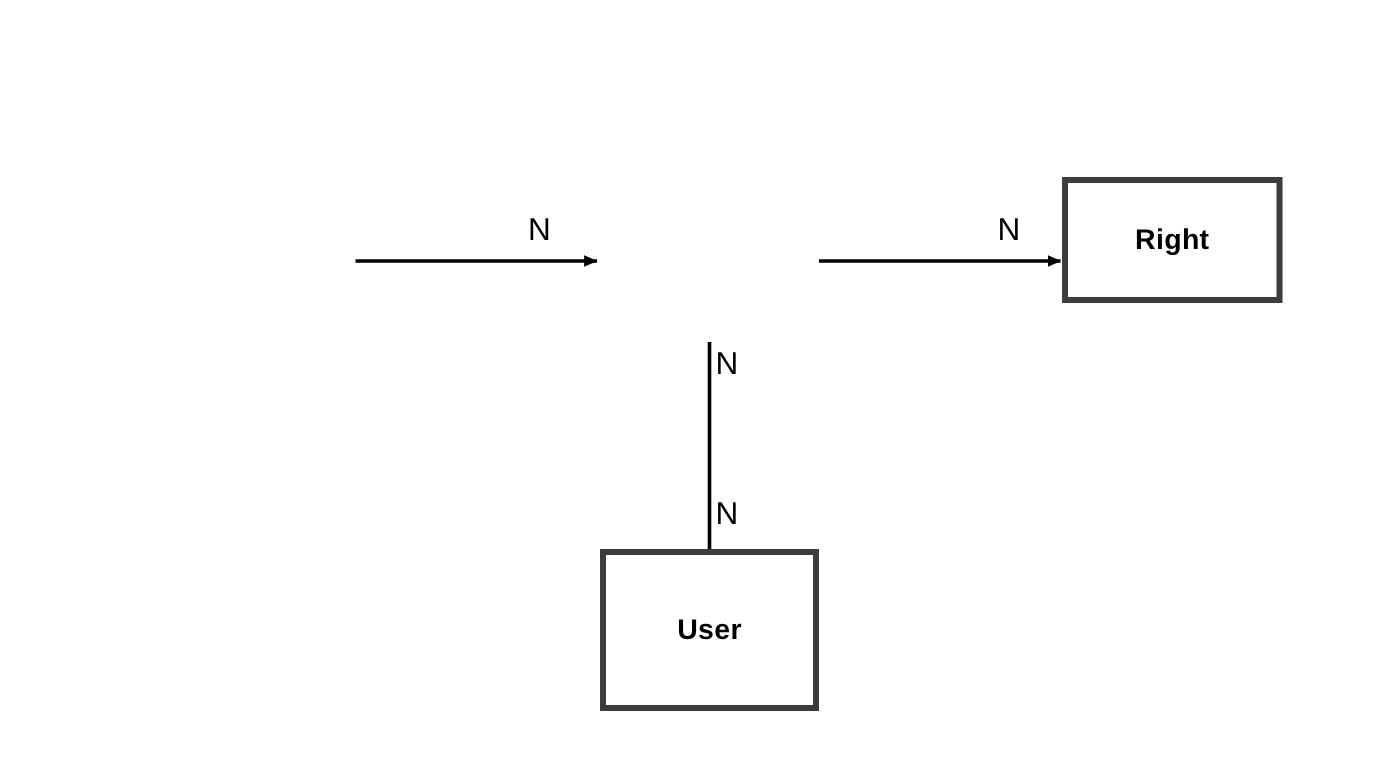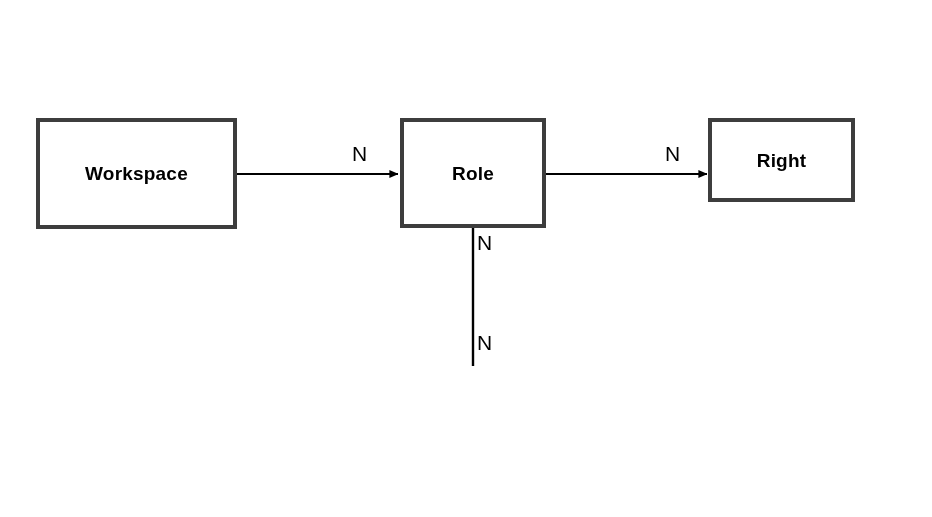--- a/index.html
+++ b/index.html
@@ -80,32 +80,29 @@
       </marker>
     </defs>
 
     <line x1="237" y1="174" x2="398" y2="174" stroke="#000000" stroke-width="2.2" marker-end="url(#arrowhead)"></line>
 
     <line x1="546" y1="174" x2="707" y2="174" stroke="#000000" stroke-width="2.2" marker-end="url(#arrowhead)"></line>
 
     <line x1="473" y1="228" x2="473" y2="366" stroke="#000000" stroke-width="2.4"></line>
   </svg>
 
-  <div class="entity-box" id="box-workspace">
-    <span class="entity-label">Workspace</span>
-  </div>
 
-  <div class="entity-box" id="box-role">
-    <span class="entity-label">Role</span>
-  </div>
 
   <div class="entity-box" id="box-right">
     <span class="entity-label">Right</span>
   </div>
 
+  <div class="entity-box" id="box-user">
+    <span class="entity-label">User</span>
+  </div>
 
   <span class="card-label" id="card-ws-role">N</span>
 
   <span class="card-label" id="card-role-right">N</span>
 
   <span class="card-label" id="card-role-user">N</span>
 
   <span class="card-label" id="card-user-role">N</span>
 
 </div>

